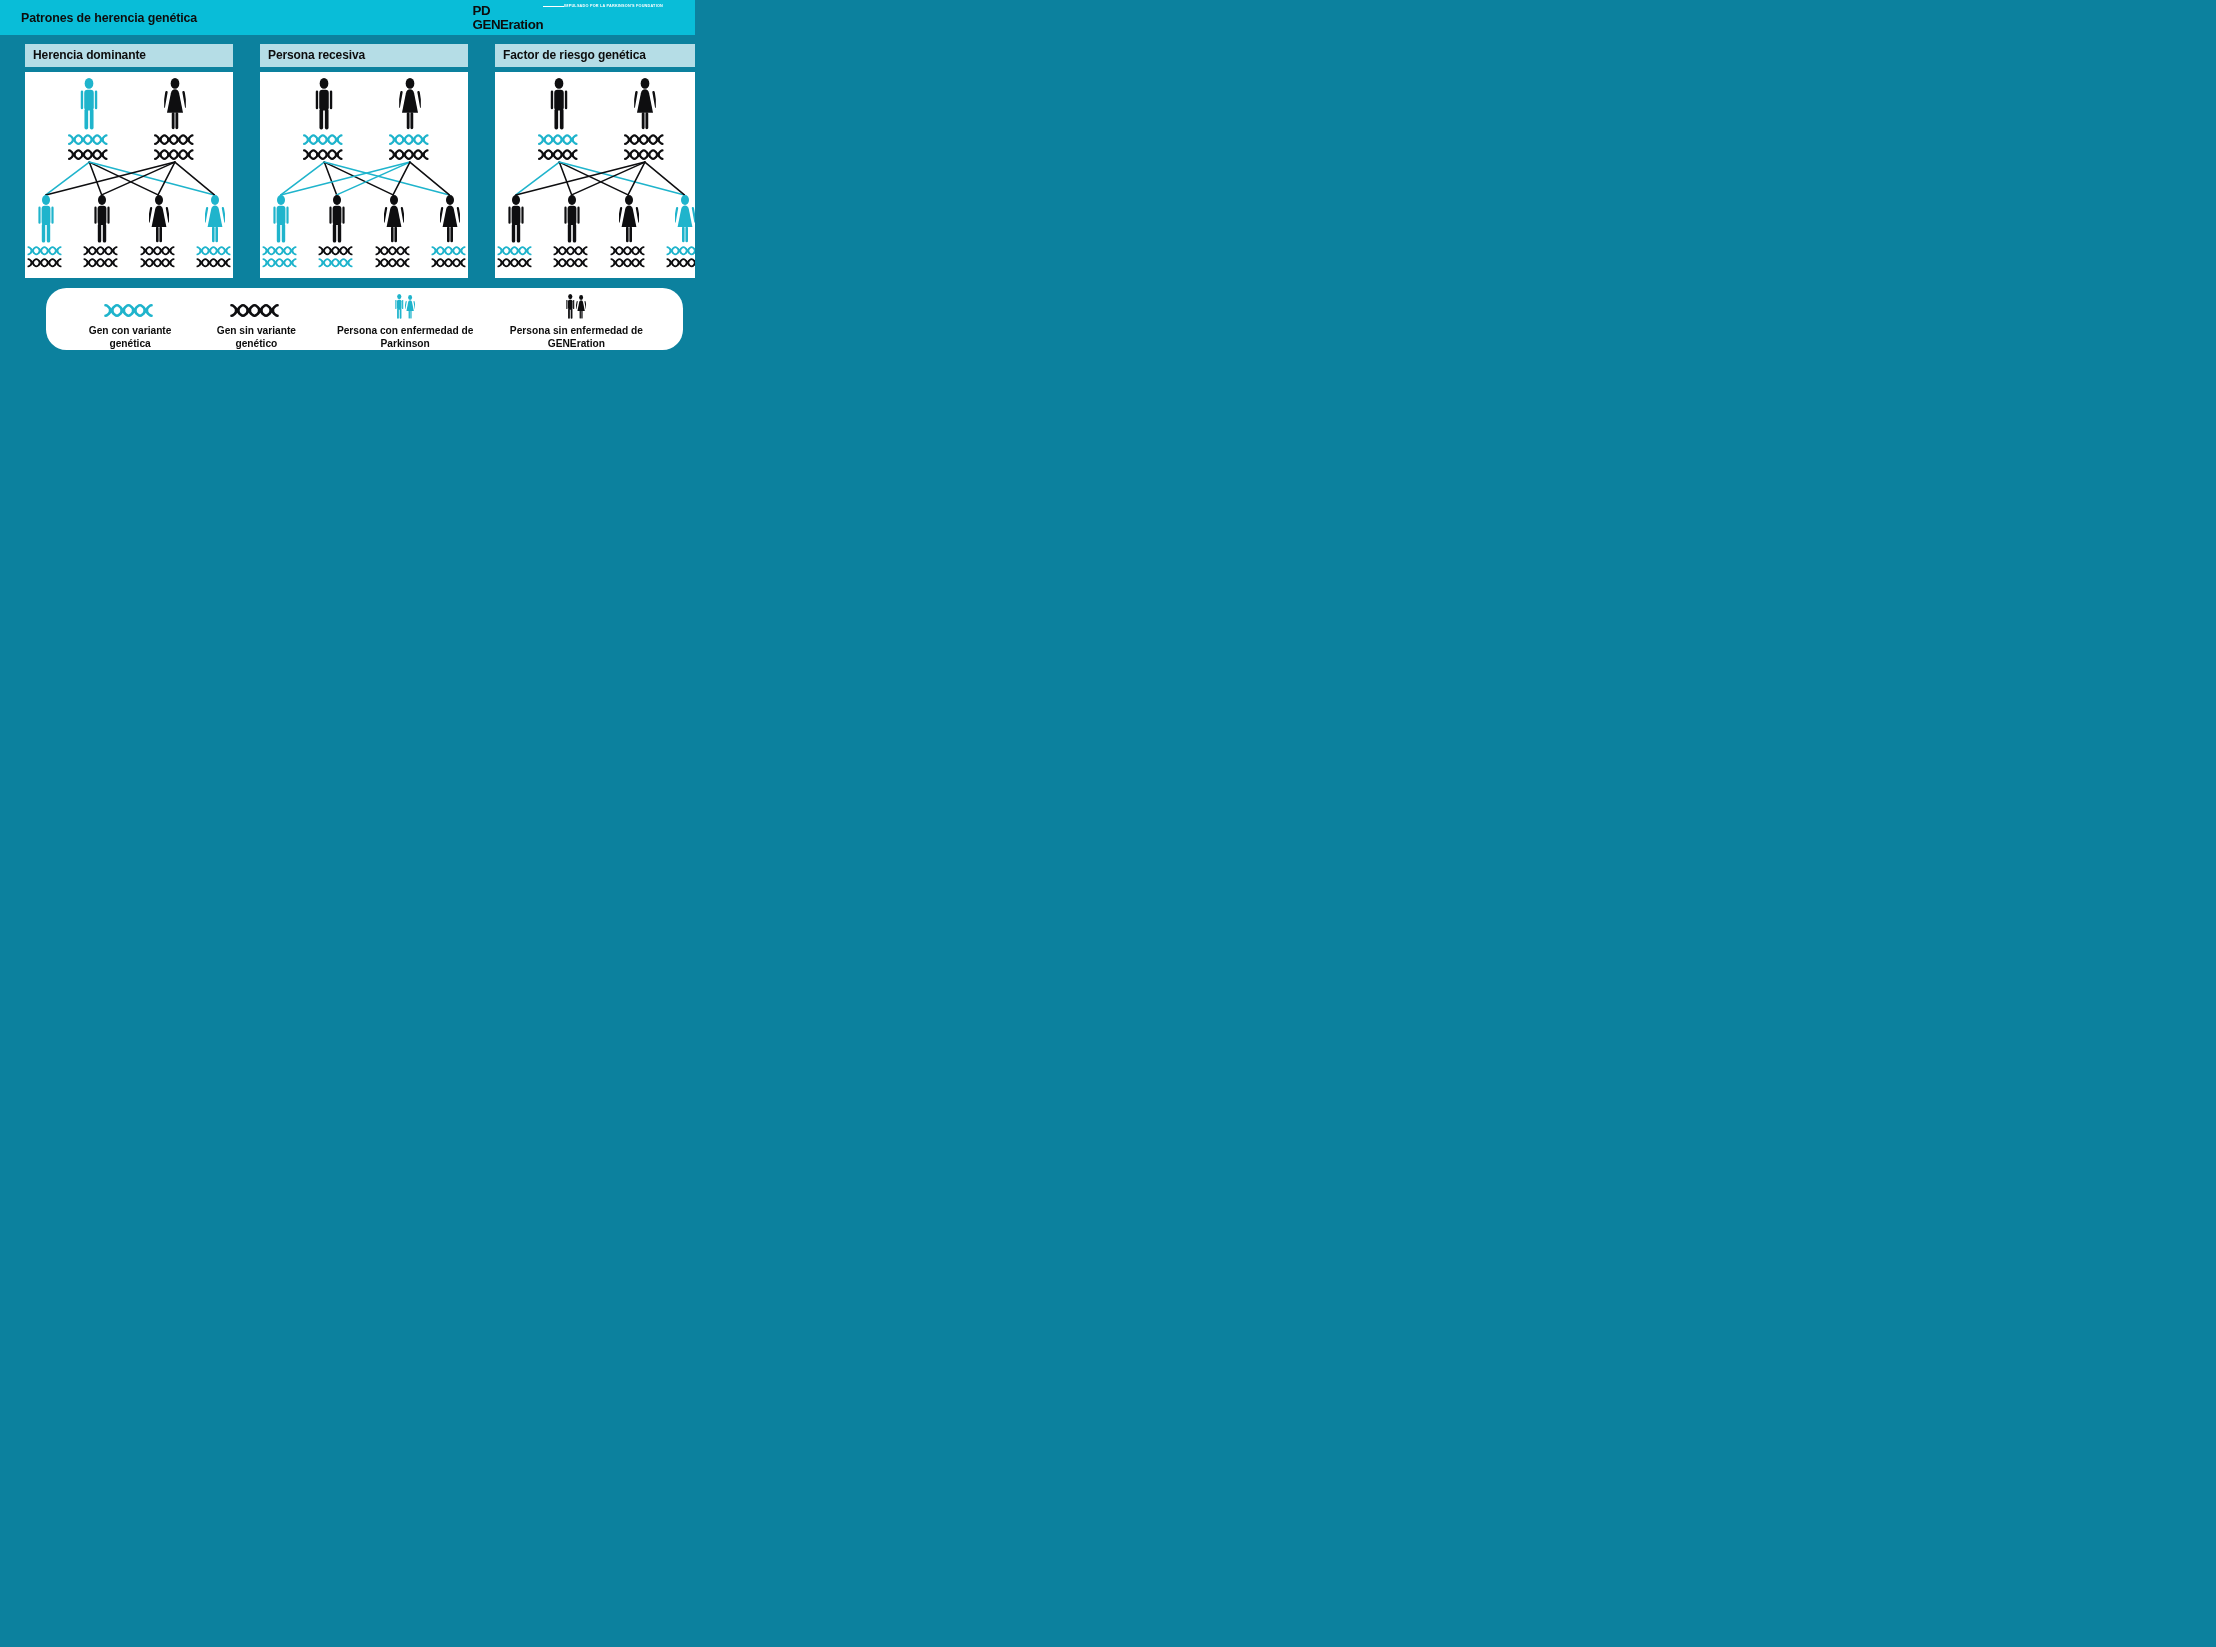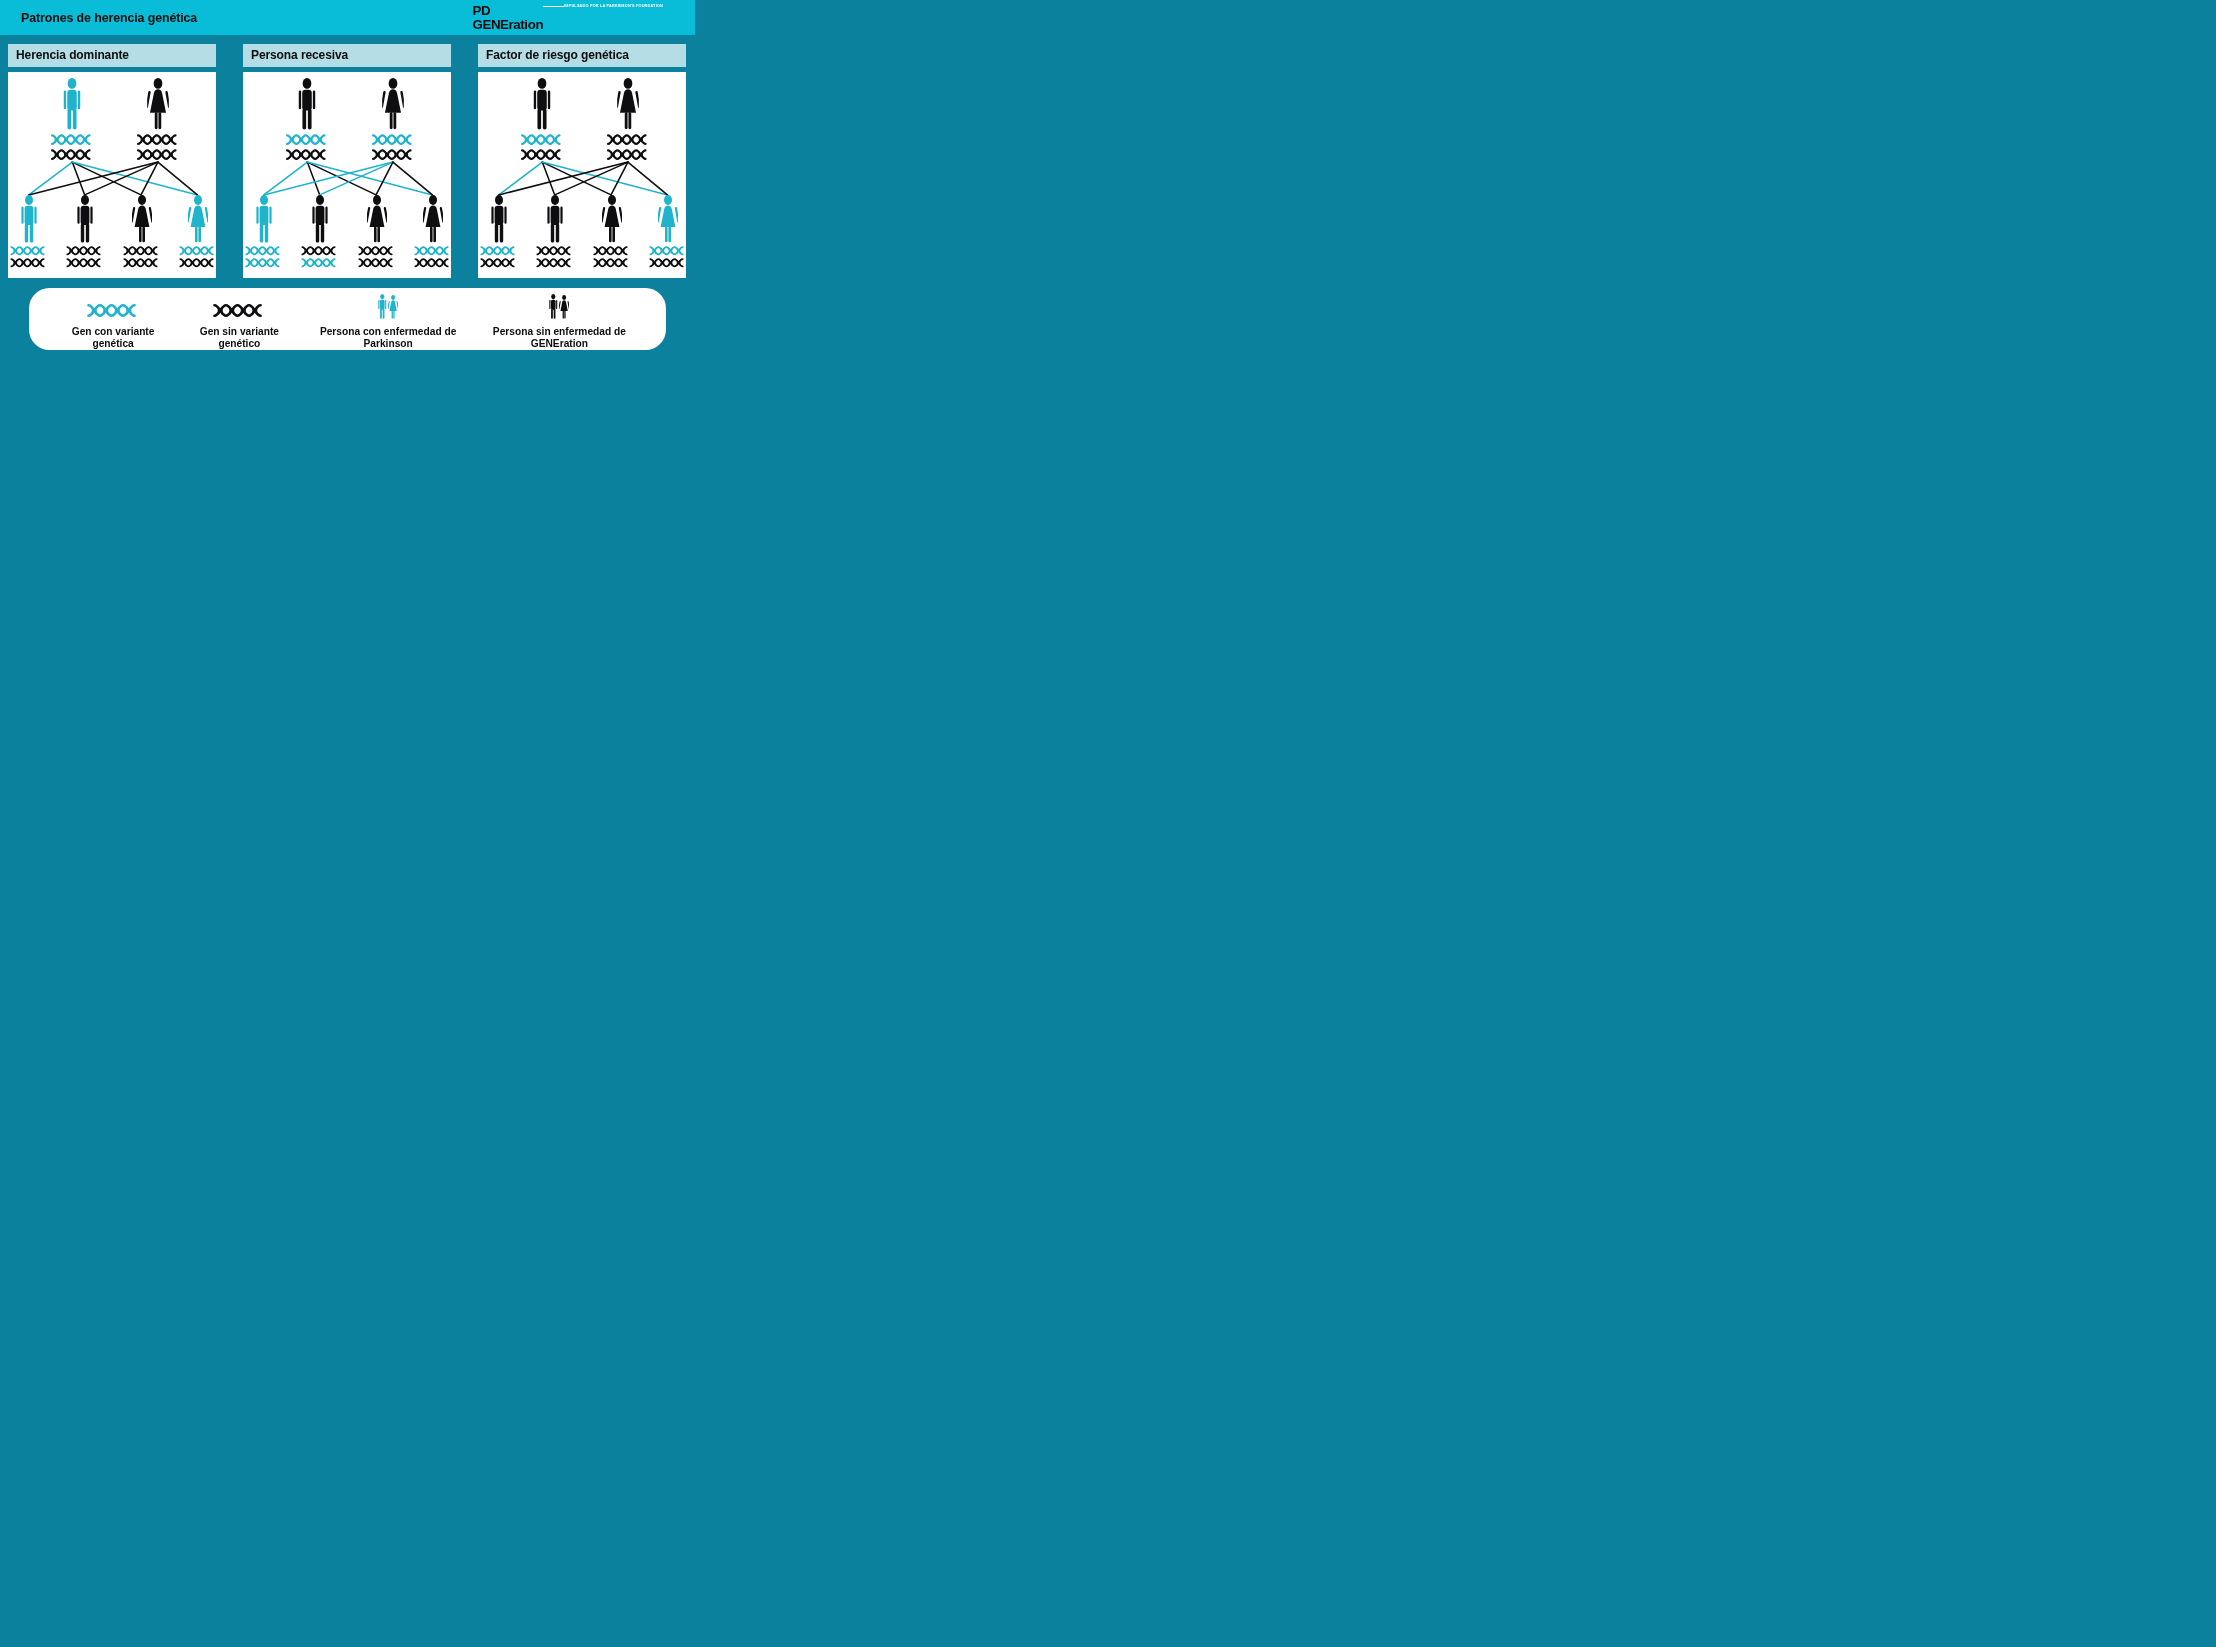--- a/index.html
+++ b/index.html
@@ -27,21 +27,21 @@
   }
   .title{
     margin:0;font-size:12.4px;font-weight:800;color:#0d0d0d;letter-spacing:-0.1px;
   }
   .logo{display:flex;flex-direction:row;align-items:flex-start;}
   .logo .brand{font-size:13.3px;font-weight:800;color:#0d0d0d;letter-spacing:-0.4px;line-height:1;}
   .logo .rule{width:100%;height:1.3px;background:#ffffff;margin:1.3px 0 1.8px;}
   .logo .tagline{font-size:3.8px;font-weight:700;color:#ffffff;letter-spacing:0.2px;white-space:nowrap;}
 
   
-  .main{position:relative;height:324px;background:var(--c-background);}
+  .main{position:relative;height:324px;background:var(--c-background);margin-left:17px;}
   .panels{display:flex;gap:27px;padding:8.9px 8px 0;box-sizing:border-box;}
   .panel{width:208px;flex:0 0 208px;}
   .panel-header{
     height:23px;background:var(--c-panel_header);
     display:flex;align-items:center;padding-left:8px;box-sizing:border-box;
     margin-bottom:4.9px;
   }
   .panel-header span{font-size:12px;font-weight:800;color:#0d0d0d;letter-spacing:-0.1px;}
   .panel-body{
     position:relative;background:var(--c-panel_bg);height:206px;overflow:hidden;
@@ -50,21 +50,21 @@
   .parent-col{top:6.2px;width:50px;}
   .child-col{top:123px;width:41px;}
   .dna-stack{display:flex;flex-direction:column;align-items:center;gap:1.3px;margin-top:3.5px;}
   .child-col .dna-stack{margin-top:1.8px;gap:0.9px;}
   .lines{position:absolute;left:0;top:89px;}
 
   
   .legend{
     position:absolute;left:29px;top:253px;width:637px;height:62px;
     background:#ffffff;border-radius:20.4px;
-    display:flex;justify-content:space-between;align-items:center;
+    display:flex;justify-content:space-between;align-items:flex-start;
     padding:5.3px 26.6px 0;box-sizing:border-box;
   }
   .legend-item{display:flex;flex-direction:column;align-items:center;}
   .legend-item .icon-box{height:26px;display:flex;align-items:flex-end;justify-content:center;}
   .legend-item .lbl{
     margin-top:6.2px;font-size:10.2px;font-weight:800;color:#0d0d0d;
     text-align:center;line-height:1.2;
   }
   .w260{width:115px;} .w360{width:160px;}
 </style>

